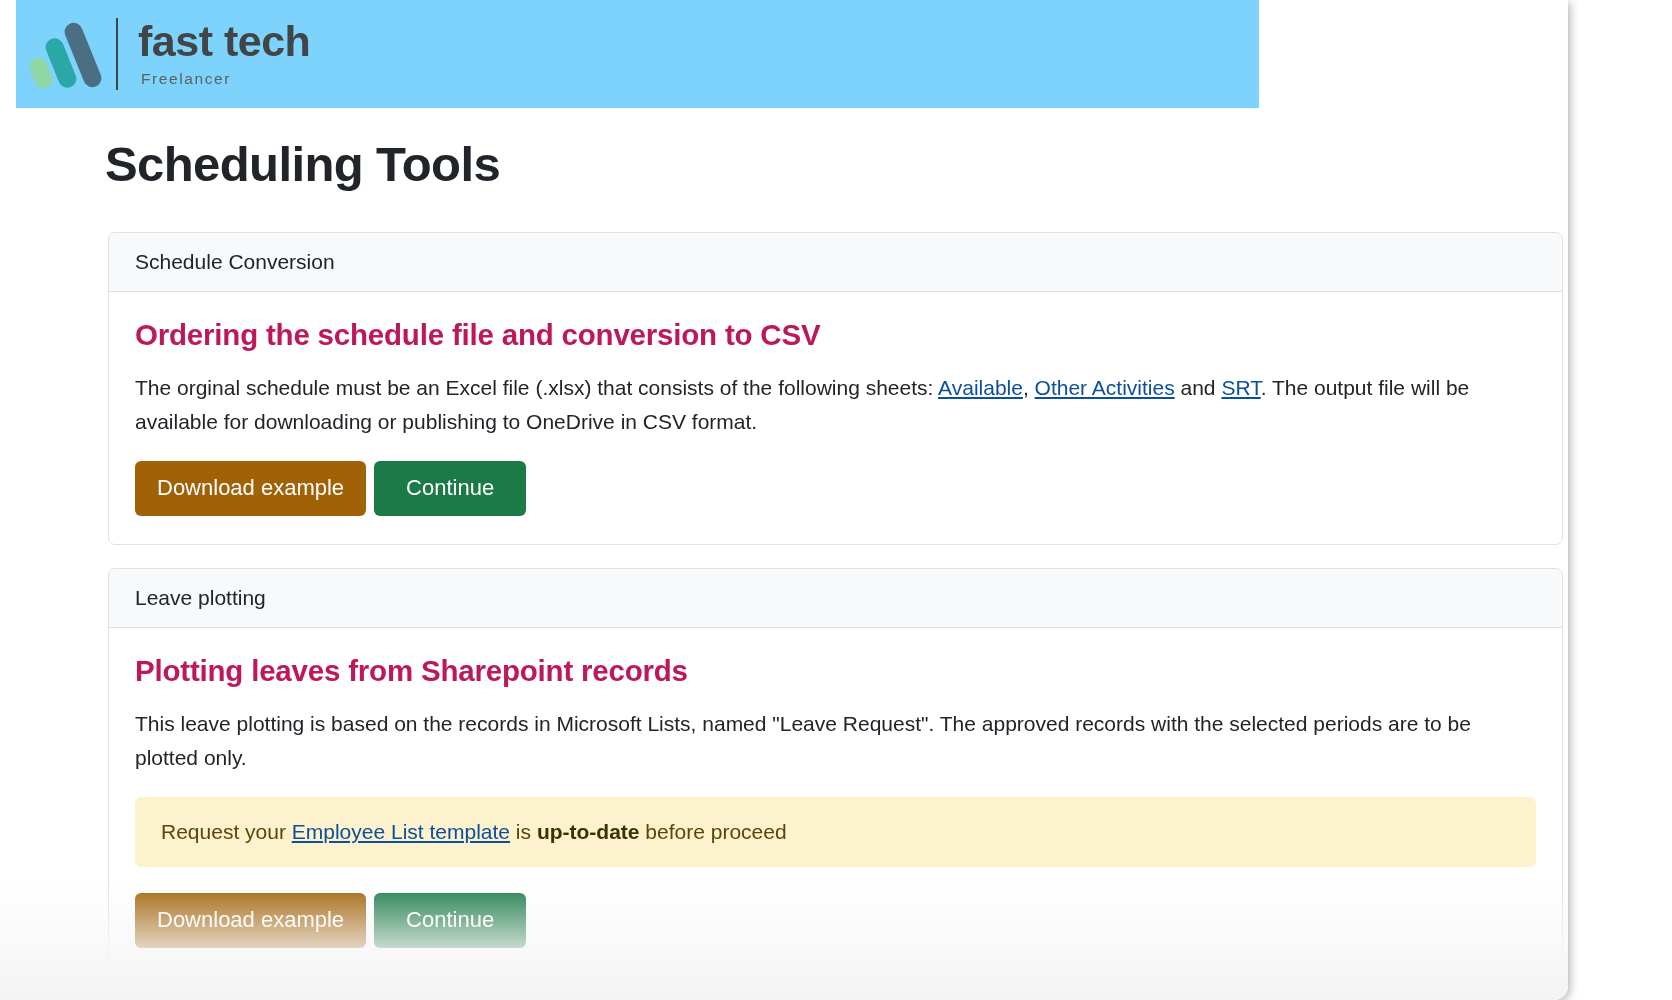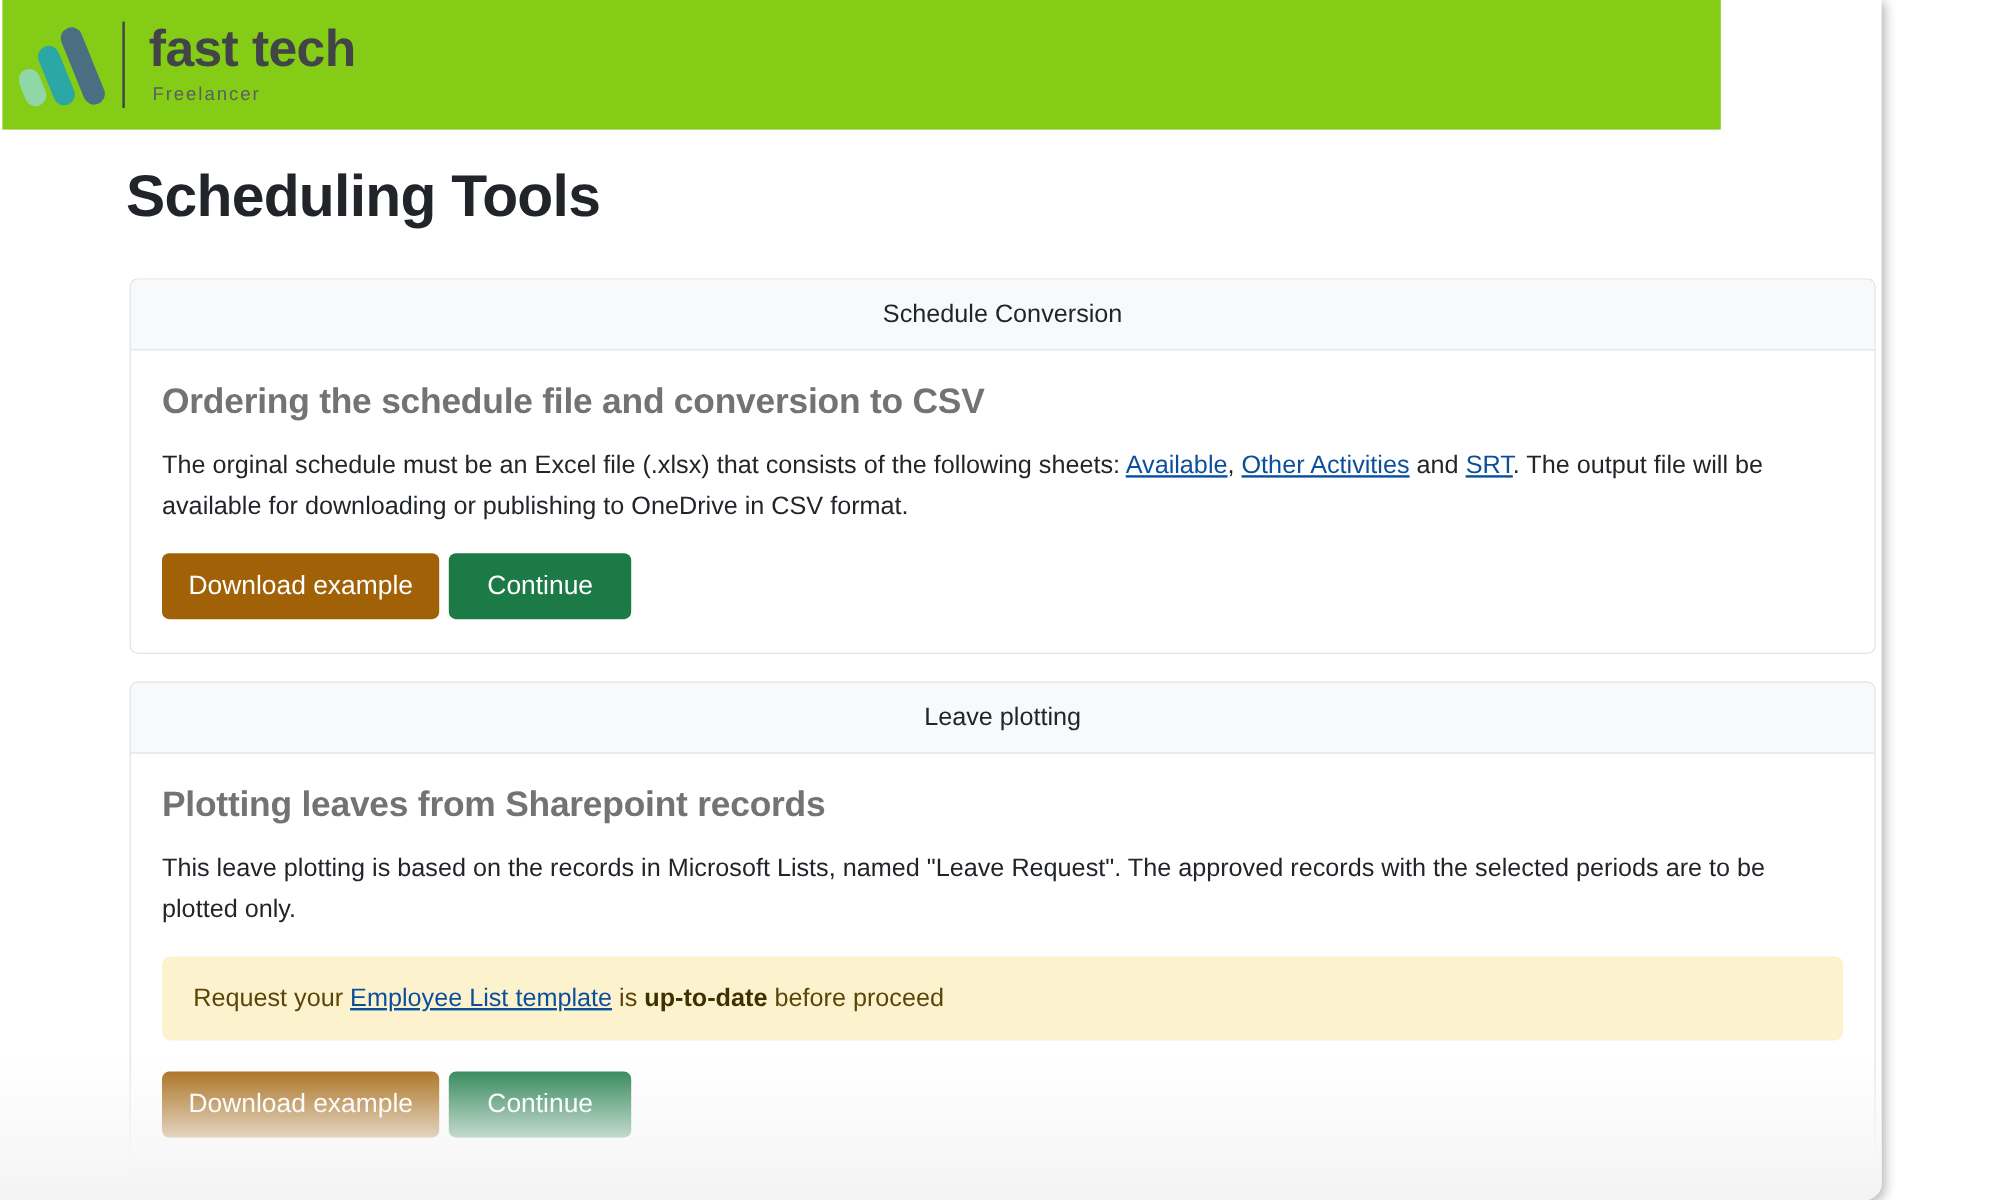--- a/index.html
+++ b/index.html
@@ -39,25 +39,25 @@
     width: 1568px;
     height: 120px;
     background: linear-gradient(to bottom, rgba(255,255,255,0) 0%, rgba(247,247,248,0.95) 70%, #f3f3f4 100%);
     pointer-events: none;
     border-bottom-right-radius: 14px;
   }
 
   
   .site-header {
     position: absolute;
-    left: 2px;
+    left: 16px;
     top: 0;
-    width: 1432px;
+    width: 1243px;
     height: 108px;
-    background: #84cc16;
+    background: #7dd3fc;
     display: flex;
     align-items: center;
     padding-left: 14px;
   }
 
   .brand {
     display: flex;
     align-items: center;
     height: 82px;
   }
@@ -125,29 +125,28 @@
     overflow: hidden;
   }
 
   .card-header {
     background: #f8f9fa;
     border-bottom: 1px solid #dee2e6;
     padding: 16px 26px 17px 26px;
     font-size: 21px;
     color: #212529;
     line-height: 1.2;
-    text-align: center;
   }
 
   .card-body { padding: 26px 26px 28px 26px; }
 
   .card-title {
     font-size: 29.5px;
     font-weight: bold;
-    color: #737373;
+    color: #be185d;
     margin-bottom: 19px;
     letter-spacing: -0.2px;
   }
 
   .card-text {
     font-size: 21px;
     color: #212529;
     line-height: 1.62;
     margin-bottom: 22px;
     max-width: 1340px;

